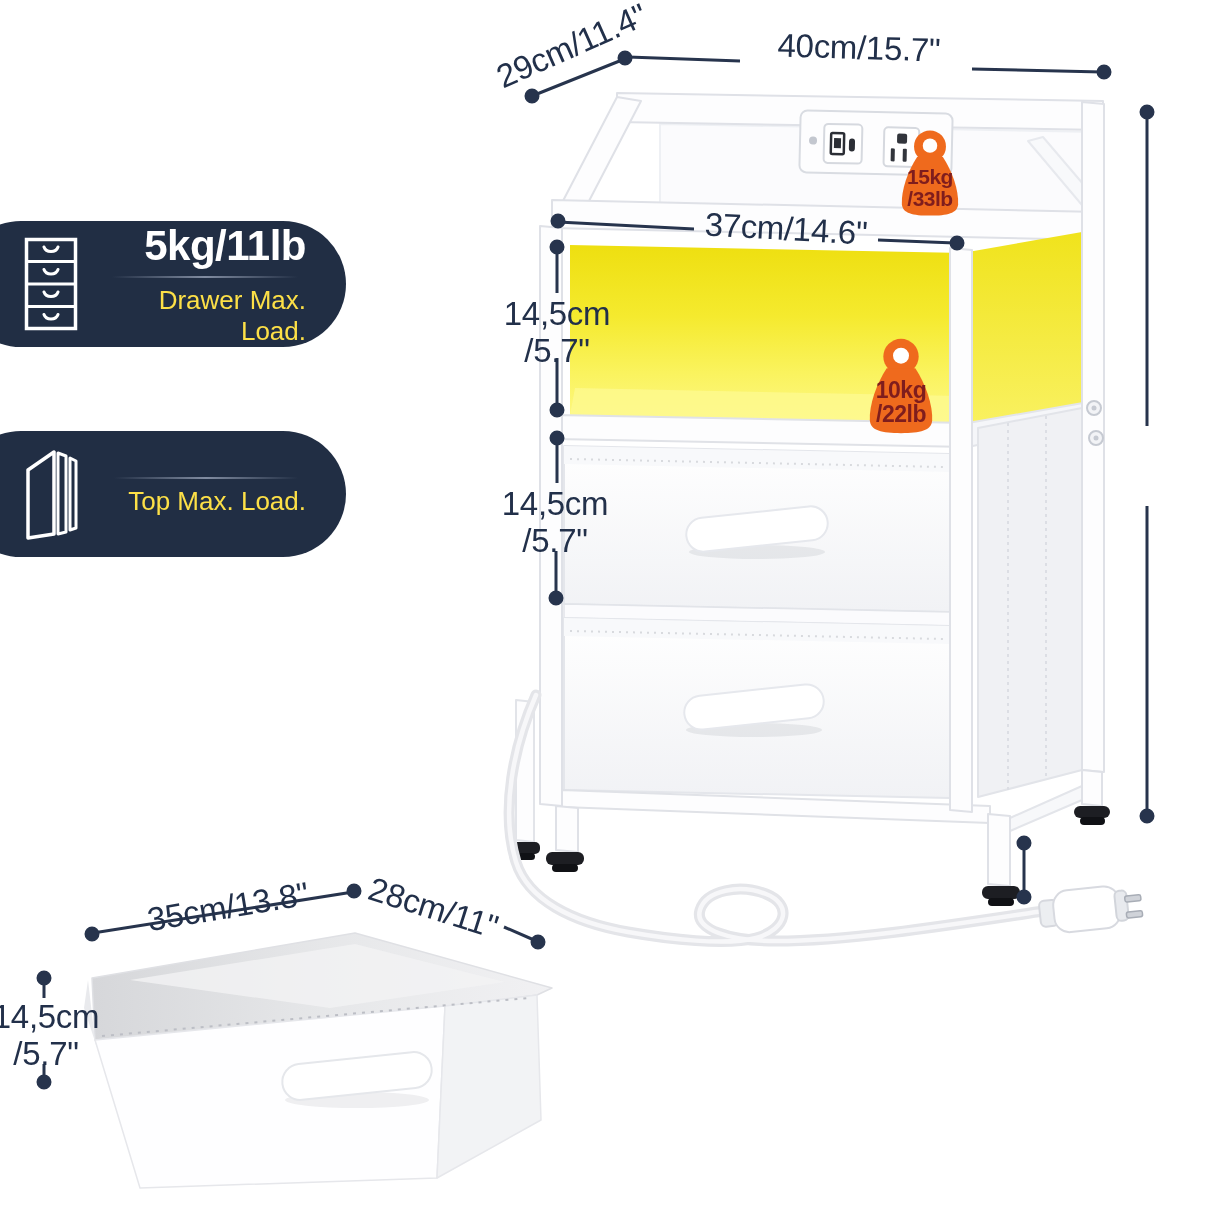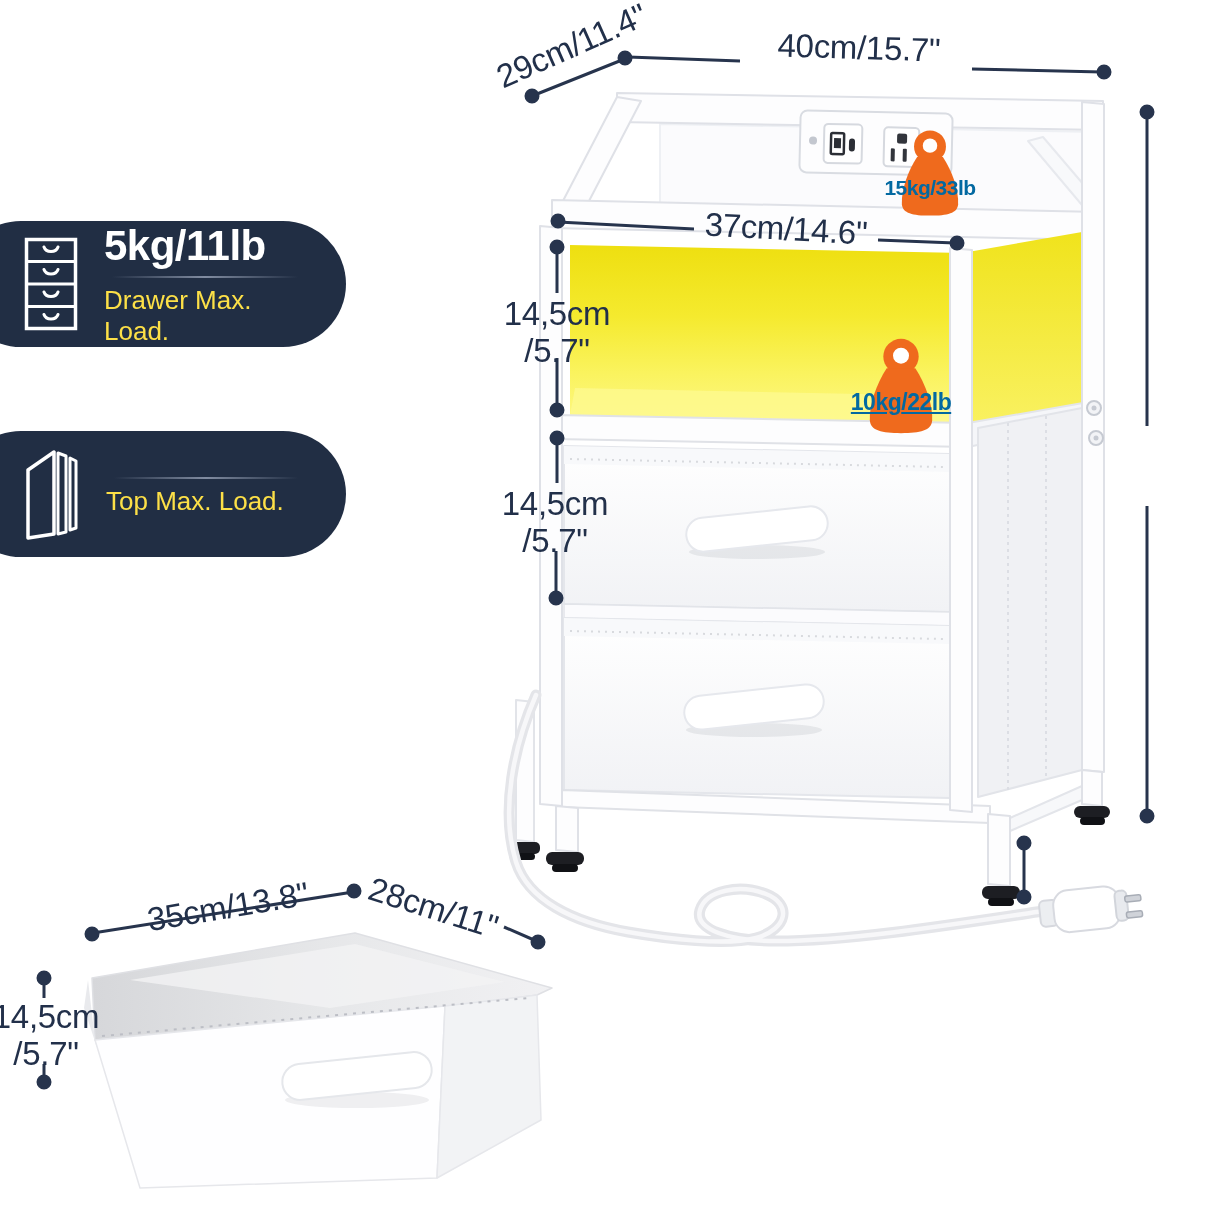--- a/index.html
+++ b/index.html
@@ -14,34 +14,34 @@
     text-align:center;letter-spacing:-0.3px;white-space:nowrap;
   }
   .dim.two{white-space:normal;}
   
   .pill{
     position:absolute;left:-42px;width:388px;height:126px;background:#212e44;
     border-radius:64px;display:flex;align-items:center;box-sizing:border-box;
     padding:0 40px 0 66px;gap:26px;
   }
   .pill-icon{flex:0 0 auto;}
-  .pill-text{flex:1;text-align:left;color:#fff;}
+  .pill-text{flex:1;text-align:right;color:#fff;}
   .pill-value{font-size:42px;font-weight:700;letter-spacing:-0.5px;}
   .pill-divider{height:2px;margin:6px auto 7px;width:92%;
     background:linear-gradient(90deg,rgba(170,180,200,0),rgba(170,180,200,.7),rgba(170,180,200,0));}
   .pill-label{font-size:26px;font-weight:400;color:#fde047;}
   
   .badge{position:absolute;}
   .badge svg{position:absolute;left:0;top:0;width:100%;height:100%;}
   .badge-text{
-    position:absolute;left:0;right:0;top:36%;bottom:2%;display:flex;flex-direction:row;
-    align-items:center;justify-content:center;color:#0369a1;font-weight:700;line-height:1.06;
+    position:absolute;left:0;right:0;top:36%;bottom:2%;display:flex;flex-direction:column;
+    align-items:center;justify-content:center;color:#7f1d1d;font-weight:700;line-height:1.06;
   }
   .badge-text div{letter-spacing:-0.5px;}
-  .bt-sm{font-size:21px;} .bt-md{font-size:23px;text-decoration:underline;}
+  .bt-sm{font-size:21px;} .bt-md{font-size:23px;}
 </style>
 </head>
 <body>
 
 <div class="root">
 
   <svg class="art" viewBox="0 0 1214 1214">
     <defs>
       <linearGradient id="gY" x1="0" y1="0" x2="0" y2="1">
         <stop offset="0" stop-color="#eedf10"></stop>

